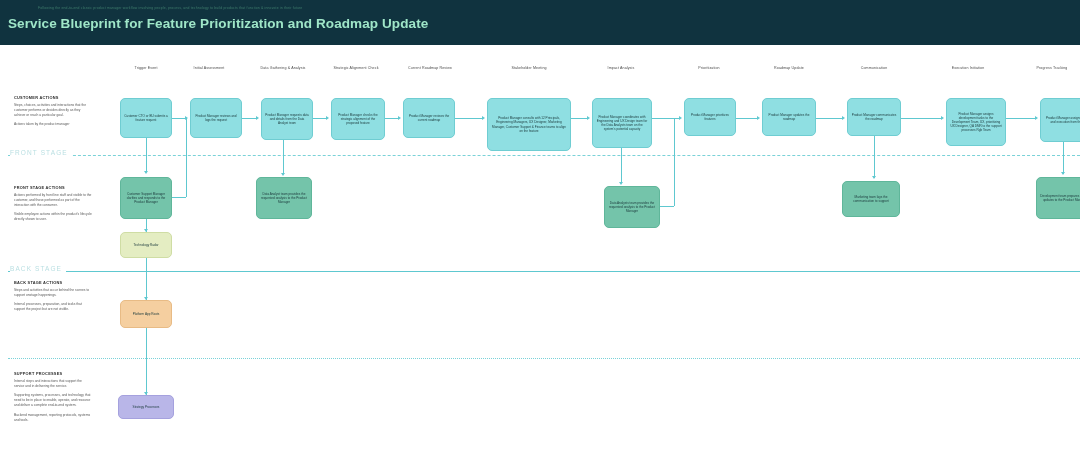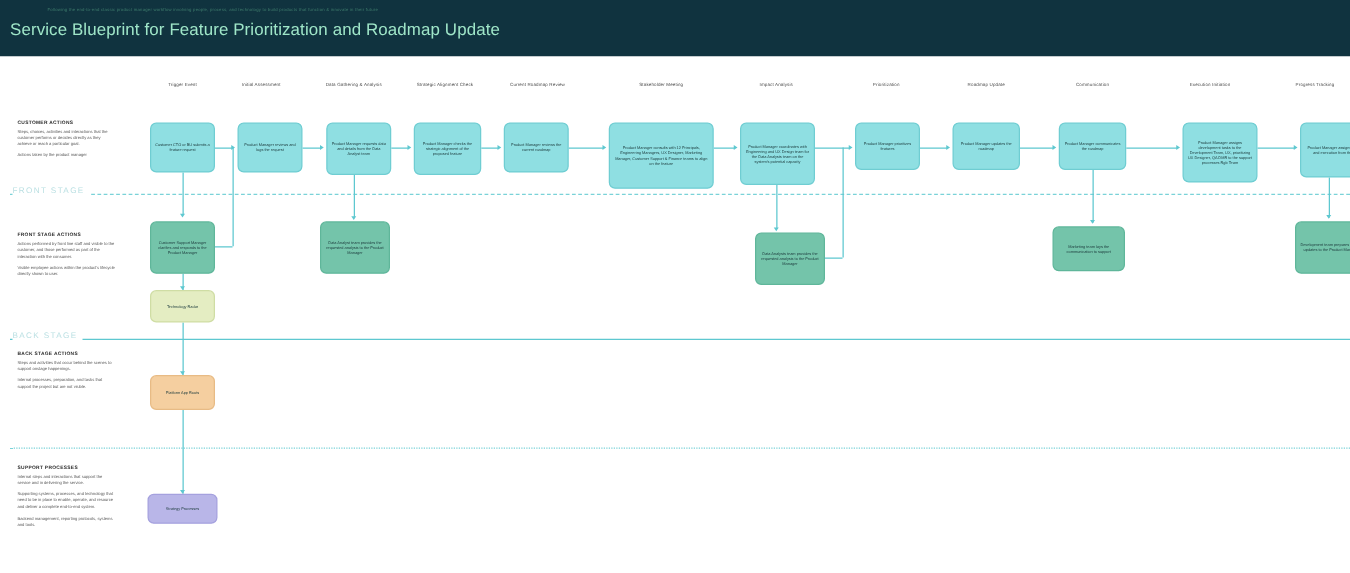--- a/index.html
+++ b/index.html
@@ -16,21 +16,21 @@
     overflow:hidden;
   }
   #header-sub{
     position:absolute;left:38px;top:6px;
     font-size:3.4px;letter-spacing:.18px;
     color:#3f7d6d;white-space:nowrap;
   }
   #header-title{
     position:absolute;left:8px;top:16px;
     font-size:13.5px;color:#9fe6c8;letter-spacing:.1px;
-    font-weight:400;white-space:nowrap;
+    font-weight:700;white-space:nowrap;
   }
   
   #canvas{position:absolute;left:0;top:45px;width:1080px;height:413px;}
 
   
   .col-label{
     position:absolute;top:21px;
     font-size:3.6px;color:#4a4a4a;letter-spacing:.12px;
     white-space:nowrap;transform:translateX(-50%);
     text-align:center;

